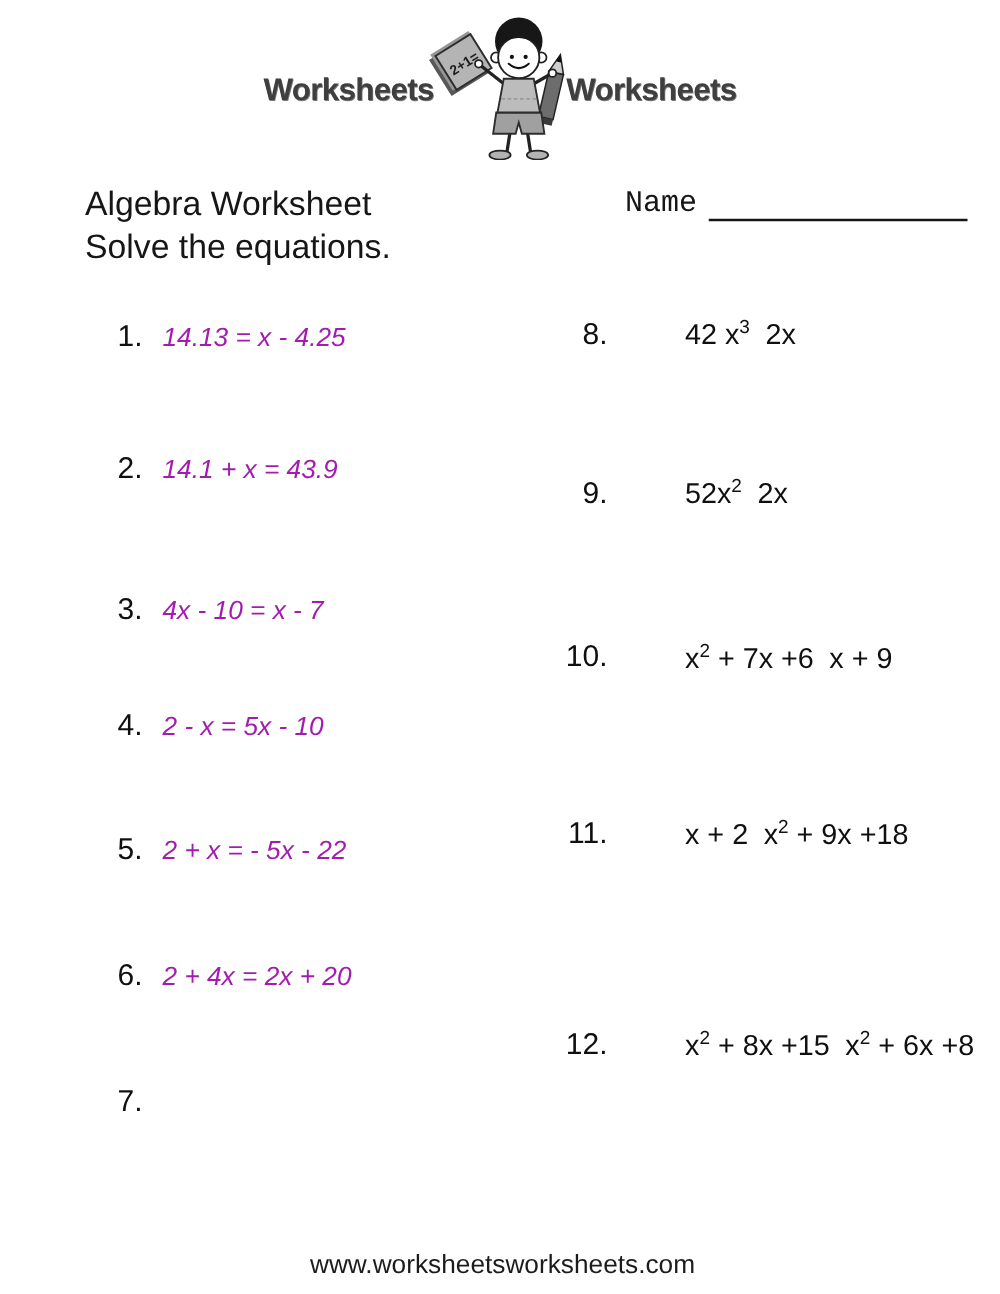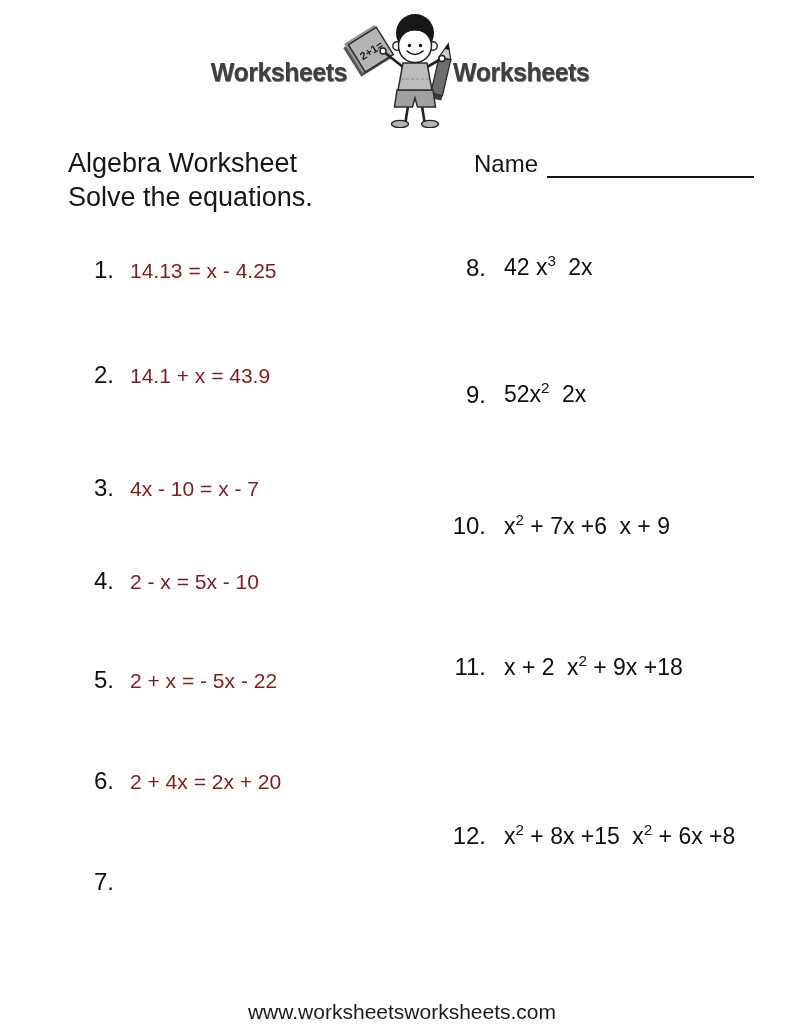--- a/index.html
+++ b/index.html
@@ -16,40 +16,40 @@
   .logo-word {
     font-size:25px; font-weight:bold; color:#3f3f3f;
     letter-spacing:-0.5px; margin-top:52px;
     text-shadow:0.6px 0.6px 0 #7a7a7a;
   }
   .logo-art { width:118px; height:122px; margin:0 -6px; }
 
   
   .title-block { position:absolute; left:68px; top:146px; }
   .title-line { font-size:27px; line-height:34px; color:#161616; }
-  .name-row { position:absolute; left:474px; top:150px; display:flex; }
+  .name-row { position:absolute; left:500px; top:150px; display:flex;font-family:Liberation Mono, monospace; }
   .name-label { font-size:24px; color:#161616; }
   .name-line { width:207px; border-bottom:2px solid #161616; margin-left:9px; }
 
   
   .prob-linear {
     position:absolute; left:70px; display:flex; align-items:baseline;
   }
   .prob-num {
     width:44px; text-align:right; font-size:24px; color:#101010;
     margin-right:16px; flex:none;
   }
-  .prob-eq { font-size:21px; color:#7f1d1d; white-space:nowrap; }
+  .prob-eq { font-size:21px; color:#a21caf; white-space:nowrap;font-style:italic; }
 
   .prob-frac {
     position:absolute; left:438px; display:flex; align-items:center;
   }
   .prob-frac .prob-num { width:48px; margin-right:12px; }
   .prob-frac.num-high .prob-num { align-self:flex-start; margin-top:2px; }
-  .frac { display:inline-block; text-align:left; font-size:23px; color:#101010; }
+  .frac { display:inline-block; text-align:left; font-size:23px; color:#101010;margin-left:44px; }
   .frac-num { padding:0 6px 5px; white-space:nowrap; }
   .frac-bar { height:0; border-top:3px solid #141414; }
   .frac-den { padding-top:5px; white-space:nowrap; }
   .frac sup { font-size:66%; line-height:0; }
 
   
   .footer {
     position:absolute; left:4px; right:0; top:1000px; text-align:center;
     font-size:21px; color:#1c1c1c;
   }

